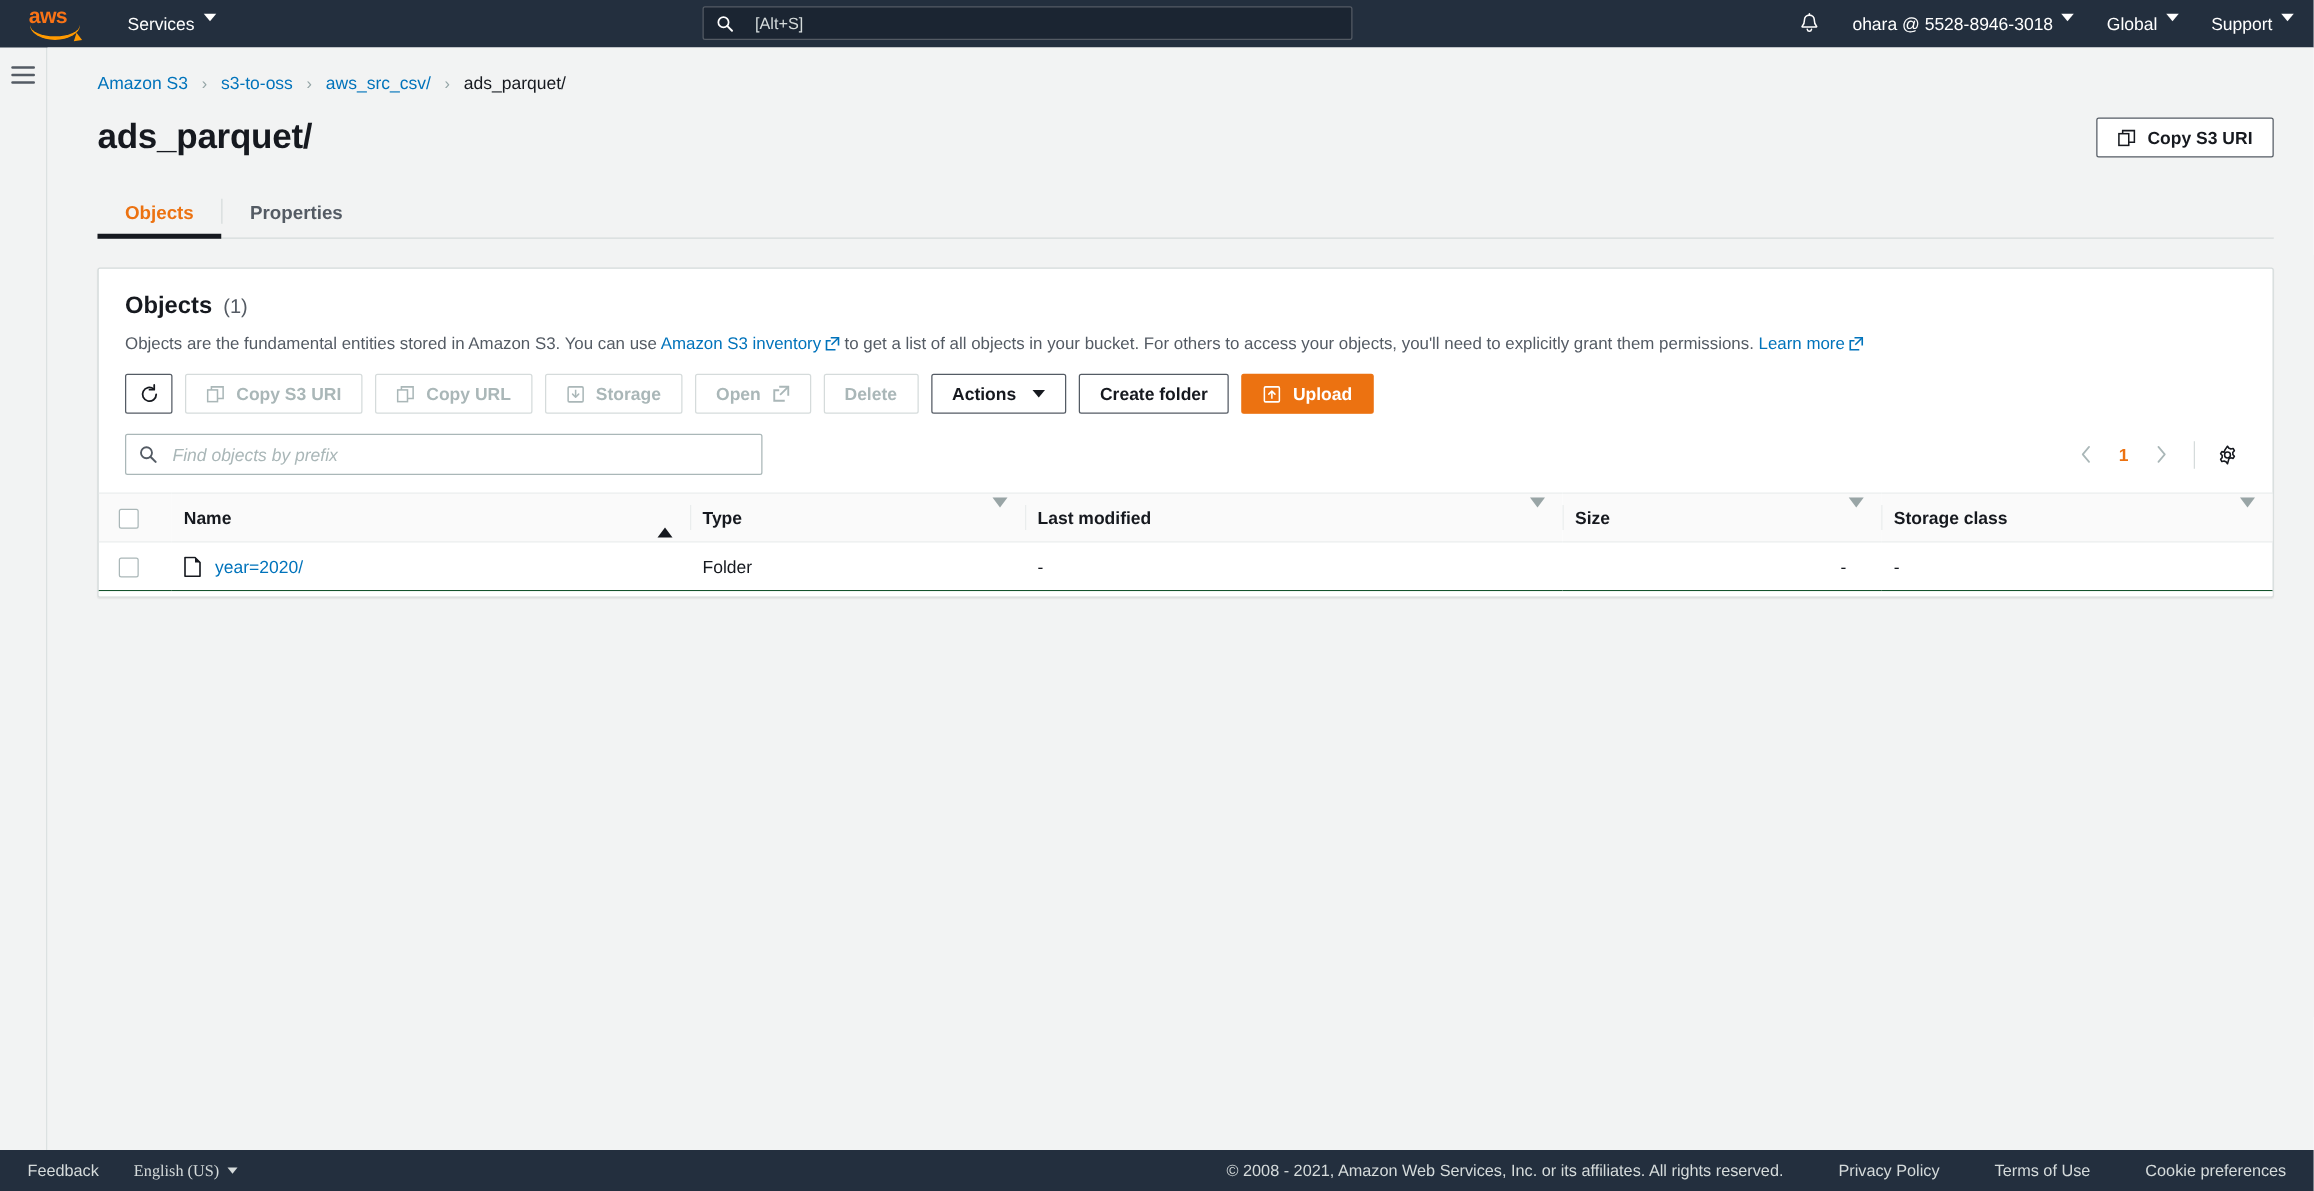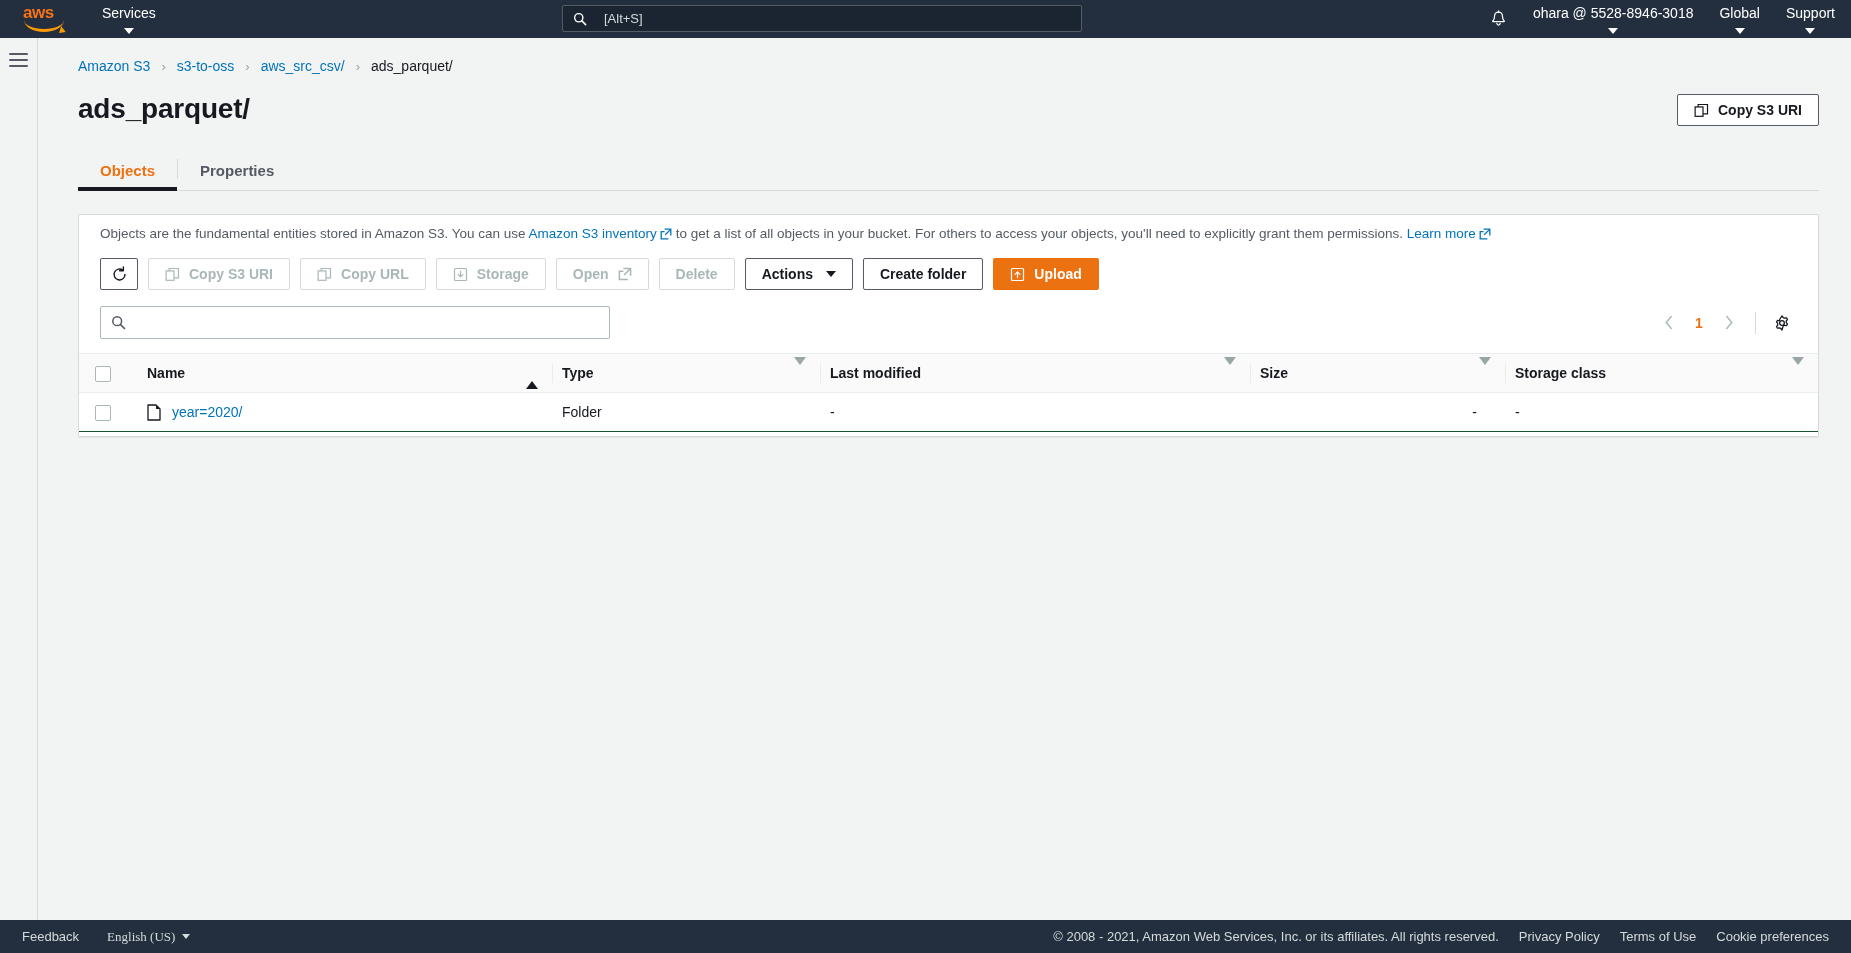--- a/index.html
+++ b/index.html
@@ -57,25 +57,23 @@
     bottom: -5px;
     border-left: 6px solid #ff9900;
     border-top: 4px solid transparent;
     border-bottom: 3px solid transparent;
     transform: rotate(18deg);
   }
   .nav-item {
     color: #ffffff;
     font-size: 14px;
     display: flex;
-    align-items: center;
     gap: 7px;
     cursor: pointer;
     white-space: nowrap;
-    flex-direction: column;
   }
   .services-item { margin-left: 32px; }
   .caret-down {
     display: inline-block;
     width: 0; height: 0;
     border-left: 5px solid transparent;
     border-right: 5px solid transparent;
     border-top: 6px solid #ffffff;
   }
   .search-wrap {
@@ -458,21 +456,21 @@
     padding: 0 22px;
     box-sizing: border-box;
   }
   .footer a, .footer .f-item {
     color: #d5dbdb;
     text-decoration: none;
     cursor: pointer;
     white-space: nowrap;
   }
   .f-left { display: flex; align-items: center; gap: 28px; }
-  .f-right { margin-left: auto; display: flex; align-items: center; gap: 20px; }
+  .f-right { margin-left: auto; display: flex; align-items: center; gap: 44px; }
   .f-copy { color: #d5dbdb; }
   .lang { display: inline-flex; align-items: center; gap: 7px; font-family: Liberation Serif, serif; }
   .caret-down-sm {
     width: 0; height: 0;
     border-left: 4px solid transparent;
     border-right: 4px solid transparent;
     border-top: 5px solid #d5dbdb;
     display: inline-block;
   }
 </style>
@@ -560,20 +558,24 @@
         <span>Objects</span>
       </div>
       <div class="tab-divider"></div>
       <div class="tab">
         <span>Properties</span>
       </div>
     </div>
 
     <div class="panel">
 
+      <div class="panel-head">
+        <span class="panel-title">Objects</span>
+        <span class="panel-count">(1)</span>
+      </div>
 
       <div class="panel-desc">
         <span>Objects are the fundamental entities stored in Amazon S3. You can use</span>
         <a class="inline-link">Amazon S3 inventory</a><svg class="ext-icon" width="12" height="12" viewBox="0 0 12 12">
             <path d="M4.6 1.2h6.2v6.2" fill="none" stroke="#0073bb" stroke-width="1.3"></path>
             <path d="M10.4 1.6 5.2 6.8" fill="none" stroke="#0073bb" stroke-width="1.3"></path>
             <path d="M8.4 10.8H1.2V3.6h3.4" fill="none" stroke="#0073bb" stroke-width="1.3"></path>
           </svg>
         <span>to get a list of all objects in your bucket. For others to access your objects, you'll need to explicitly grant them permissions.</span>
         <a class="inline-link">Learn more</a><svg class="ext-icon" width="12" height="12" viewBox="0 0 12 12">
@@ -647,20 +649,21 @@
           <span>Upload</span>
         </button>
       </div>
 
       <div class="filter-row">
         <div class="filter-box">
           <svg class="mag" width="15" height="15" viewBox="0 0 16 16">
             <circle cx="6.6" cy="6.6" r="4.7" fill="none" stroke="#545b64" stroke-width="1.6"></circle>
             <line x1="10.2" y1="10.2" x2="14.4" y2="14.4" stroke="#545b64" stroke-width="1.8" stroke-linecap="round"></line>
           </svg>
+          <input class="filter-input" type="text" placeholder="Find objects by prefix" style="">
         </div>
 
         <div class="pager">
           <div class="pager-arrow">
             <svg width="10" height="15" viewBox="0 0 10 16">
               <polyline points="7.4,1.6 2,8 7.4,14.4" fill="none" stroke="#aab7b8" stroke-width="1.5" stroke-linecap="round" stroke-linejoin="round"></polyline>
             </svg>
           </div>
           <div class="pager-num">1</div>
           <div class="pager-arrow">

